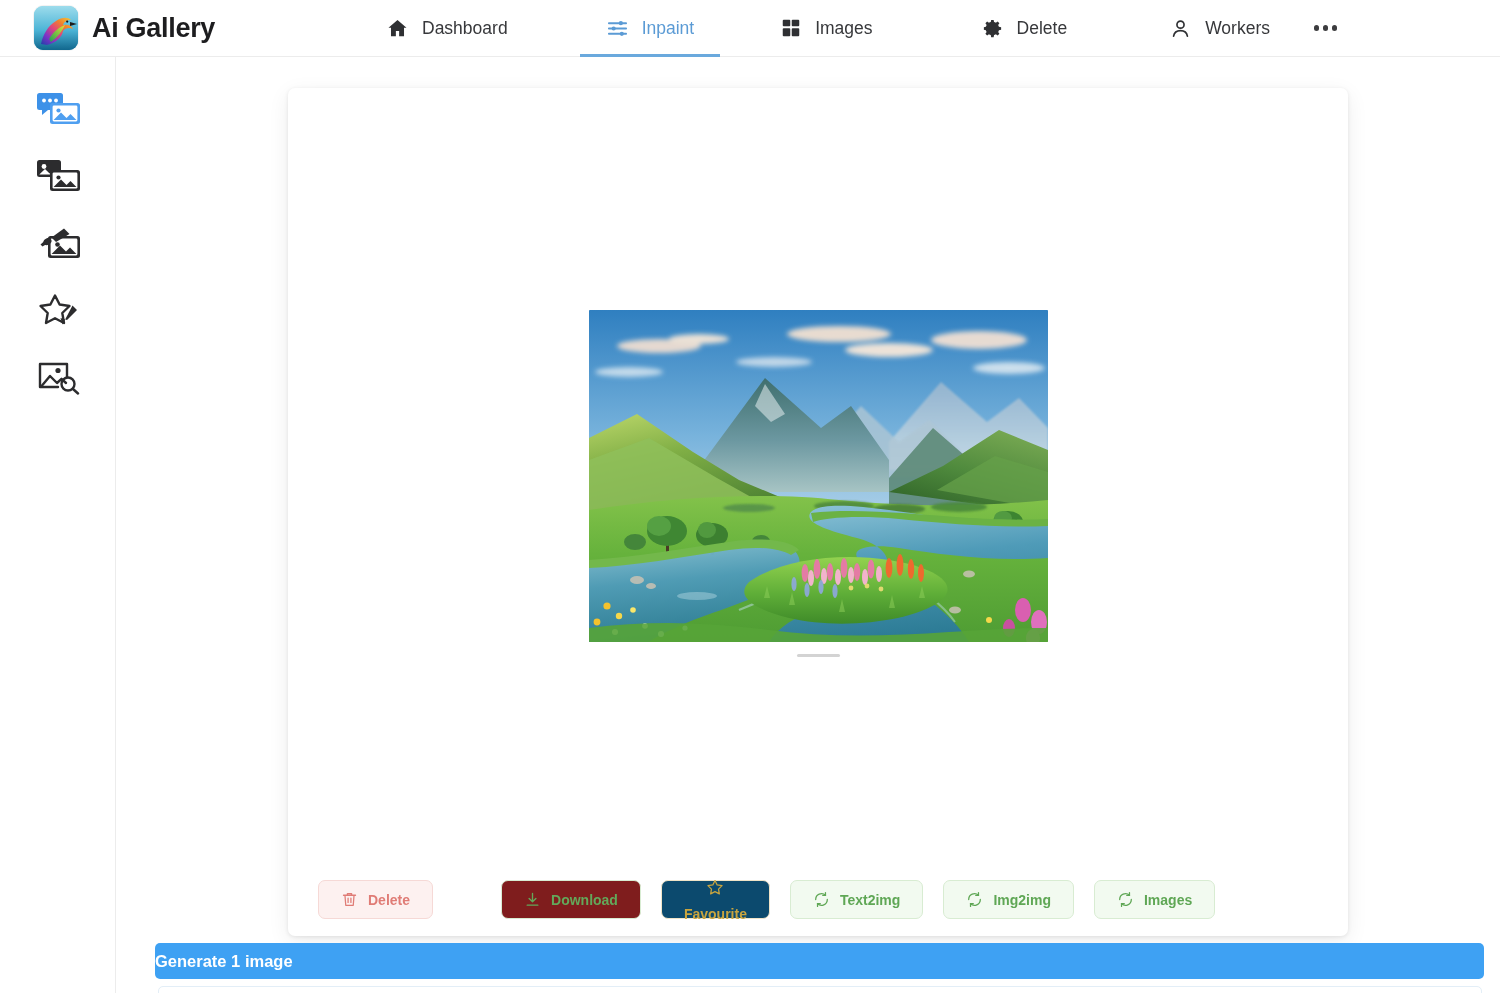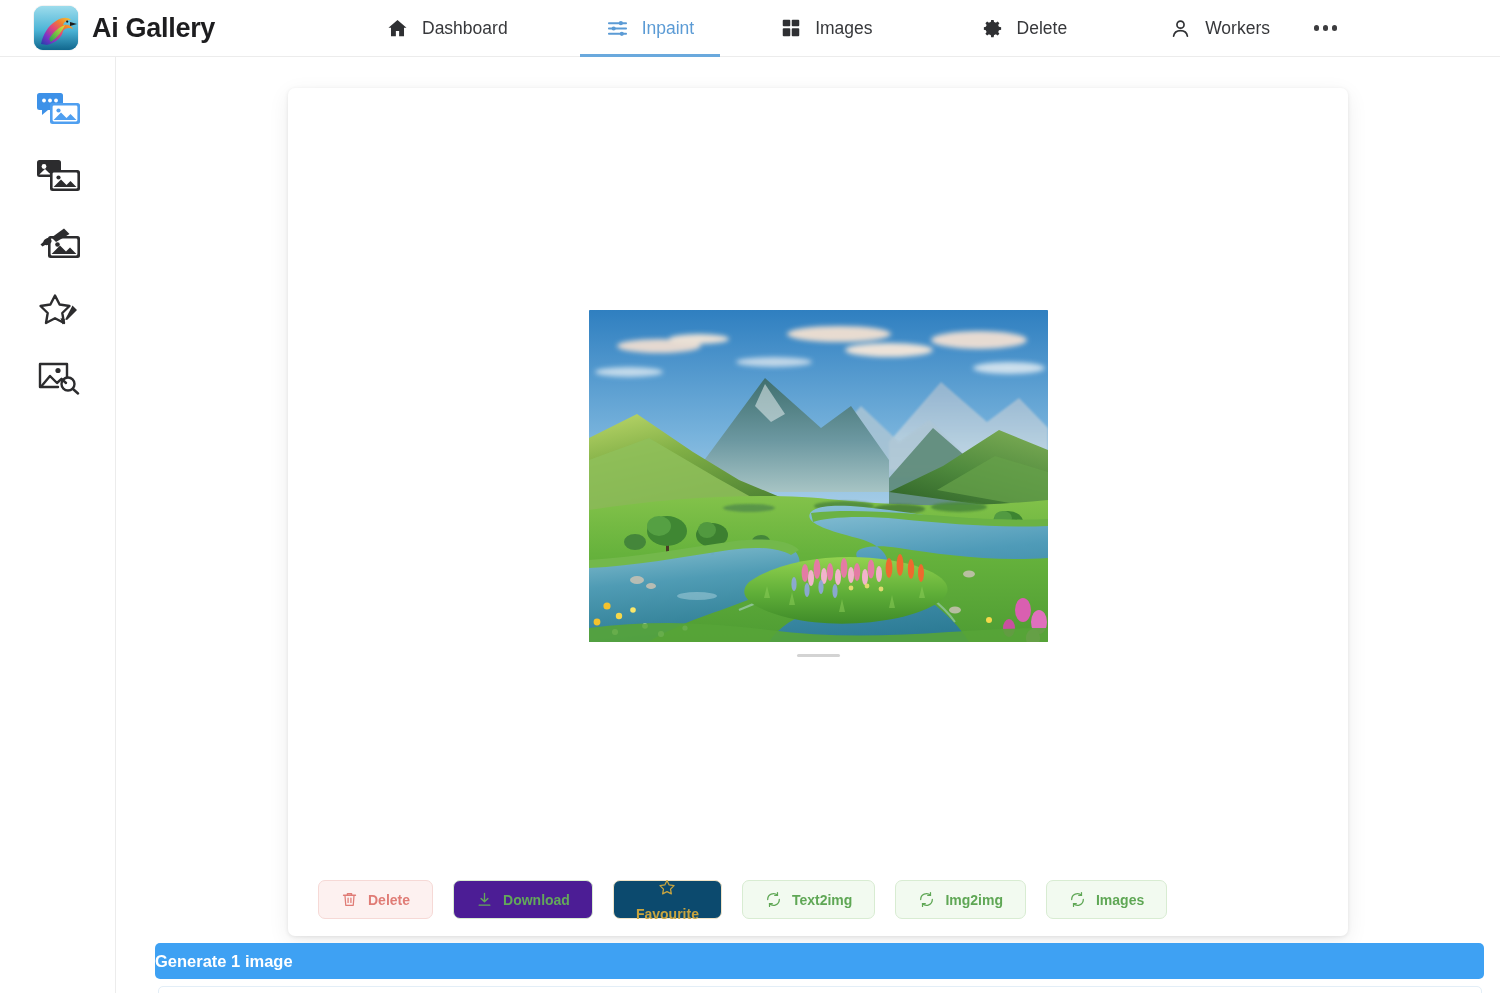--- a/index.html
+++ b/index.html
@@ -208,21 +208,21 @@
     font-size: 14px;
     font-weight: 700;
     cursor: pointer;
     flex: none;
     background: #ffffff;
     border: 1px solid transparent;
   }
   .abtn svg { display:block; flex:none; }
 
   .abtn.delete    { background: #fdf1f0; border-color: #f6d9d6; color: #e07c76; }
-  .abtn.download  { background: #4c1d95; border-color: #d8ecd2; color: #63a85a; }
+  .abtn.download  { background: #7f1d1d; border-color: #d8ecd2; color: #63a85a; margin-left: 48px; }
   .abtn.favourite { background: #0c4a6e; border-color: #f0e4c8; color: #c9a53f; flex-direction: column; }
   .abtn.green     { background: #f2faf0; border-color: #d8ecd2; color: #5fa755; }
 
   
   .generate-bar {
     position: absolute;
     left: 155px;
     top: 943px;
     width: 1329px;
     height: 36px;

